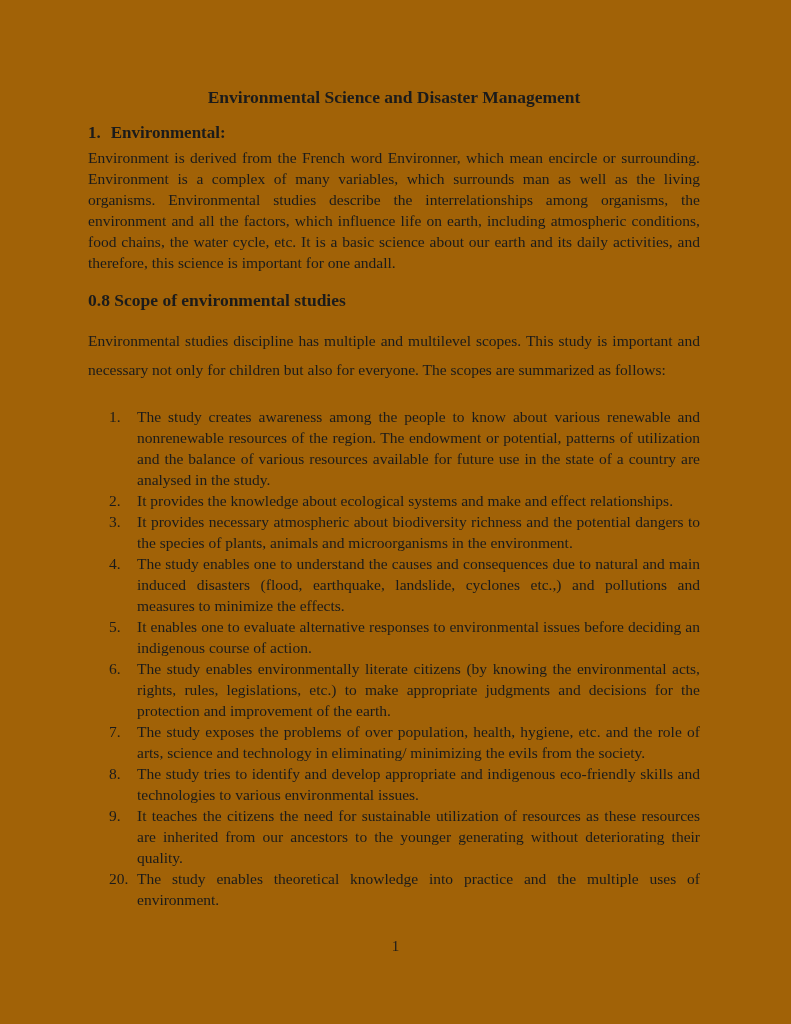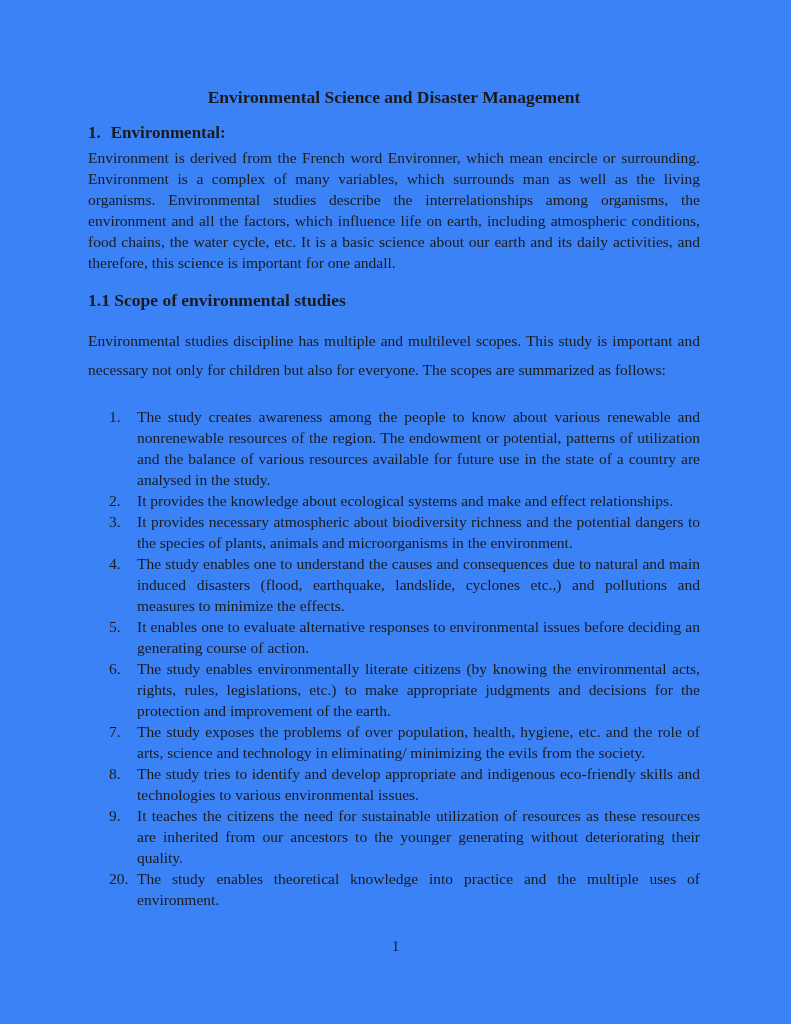--- a/index.html
+++ b/index.html
@@ -5,21 +5,21 @@
   html, body {
     margin: 0;
     padding: 0;
     background: #ffffff;
   }
   .page {
     position: relative;
     width: 791px;
     height: 1024px;
     margin: 0 auto;
-    background: #3b82f6;
+    background: #a16207;
     color: #1b1b1b;
     font-family: "Liberation Serif", "DejaVu Serif", serif;
     font-size: 15.5px;
     line-height: 21px;
     box-sizing: border-box;
     padding: 86px 91px 0 61px;
     overflow: hidden;
   }
   .doc-title {
     text-align: center;
@@ -96,21 +96,21 @@
 
 
   <div class="block">
 
     <div class="intro-heading">
       <span class="h-num">1.</span><span>Environmental:</span>
     </div>
 
     <p class="intro-body">Environment is derived from the French word Environner, which mean encircle or surrounding. Environment is a complex of many variables, which surrounds man as well as the living organisms. Environmental studies describe the interrelationships among organisms, the environment and all the factors, which influence life on earth, including atmospheric conditions, food chains, the water cycle, etc. It is a basic science about our earth and its daily activities, and therefore, this science is important for one andall.</p>
 
-    <div class="scope-heading">1.1 Scope of environmental studies</div>
+    <div class="scope-heading">0.8 Scope of environmental studies</div>
 
     <p class="scope-body">Environmental studies discipline has multiple and multilevel scopes. This study is important and necessary not only for children but also for everyone. The scopes are summarized as follows:</p>
 
     <ol class="scope-list">
 
         <li>
           <span class="num">1.</span>
           <span>The study creates awareness among the people to know about various renewable and nonrenewable resources of the region. The endowment or potential, patterns of utilization and the balance of various resources available for future use in the state of a country are analysed in the study.</span>
         </li>
 
@@ -124,21 +124,21 @@
           <span>It provides necessary atmospheric about biodiversity richness and the potential dangers to the species of plants, animals and microorganisms in the environment.</span>
         </li>
 
         <li>
           <span class="num">4.</span>
           <span>The study enables one to understand the causes and consequences due to natural and main induced disasters (flood, earthquake, landslide, cyclones etc.,) and pollutions and measures to minimize the effects.</span>
         </li>
 
         <li>
           <span class="num">5.</span>
-          <span>It enables one to evaluate alternative responses to environmental issues before deciding an generating course of action.</span>
+          <span>It enables one to evaluate alternative responses to environmental issues before deciding an indigenous course of action.</span>
         </li>
 
         <li>
           <span class="num">6.</span>
           <span>The study enables environmentally literate citizens (by knowing the environmental acts, rights, rules, legislations, etc.) to make appropriate judgments and decisions for the protection and improvement of the earth.</span>
         </li>
 
         <li>
           <span class="num">7.</span>
           <span>The study exposes the problems of over population, health, hygiene, etc. and the role of arts, science and technology in eliminating/ minimizing the evils from the society.</span>

